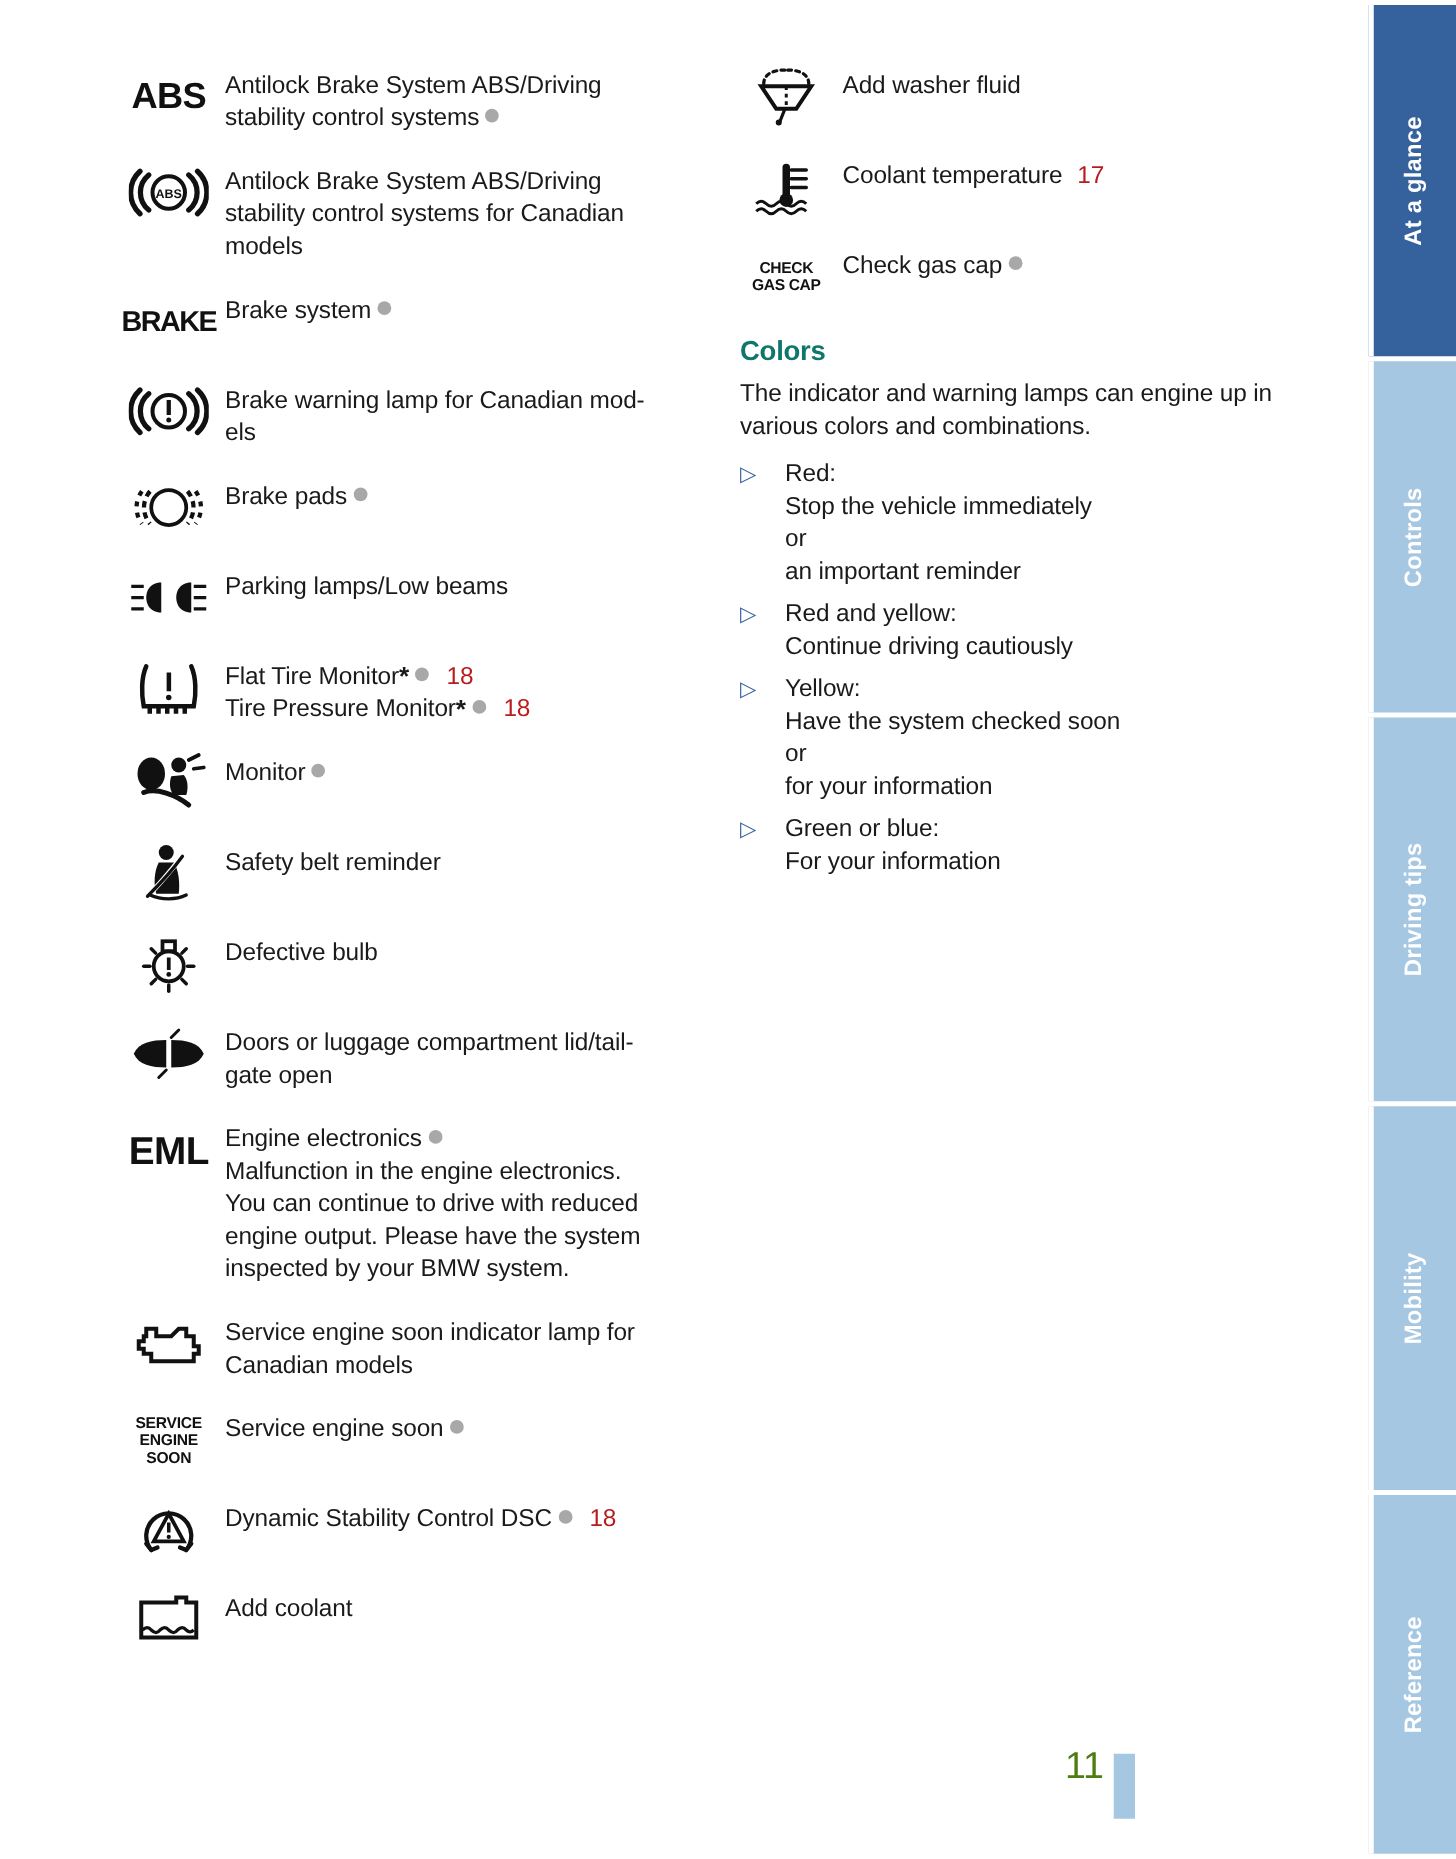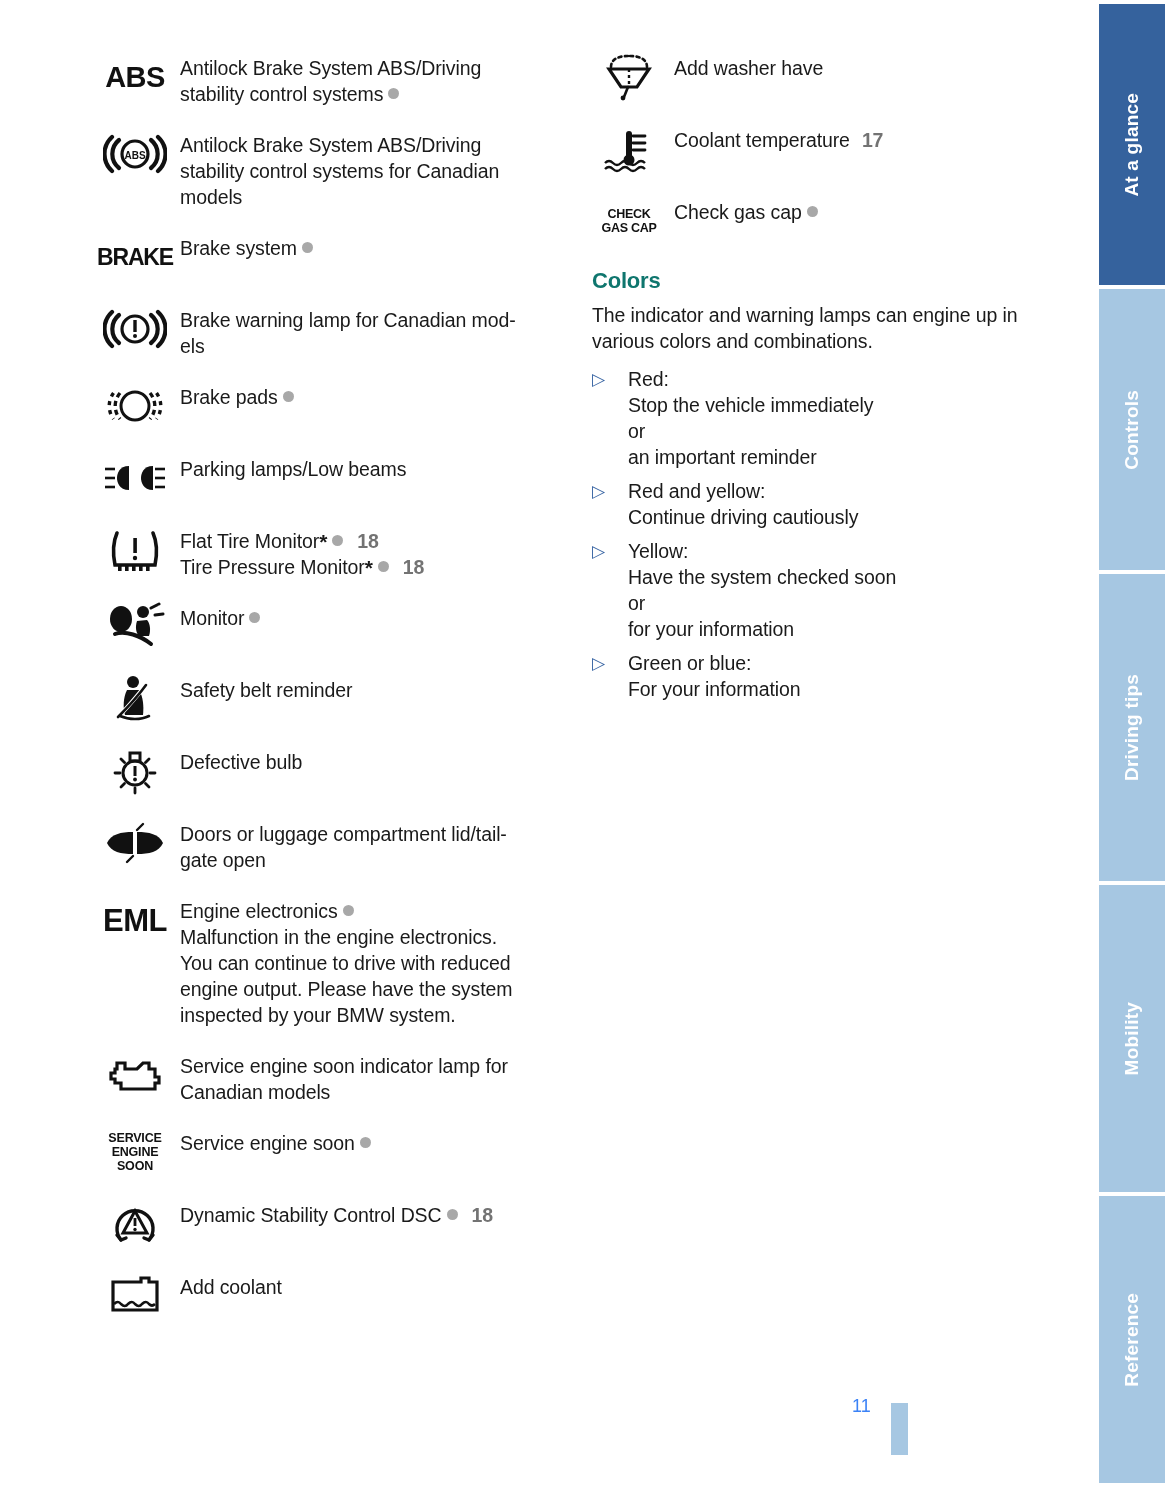--- a/index.html
+++ b/index.html
@@ -66,23 +66,22 @@
     vertical-align: 0.08em;
     margin: 0 2px 0 5px;
   }
   .ast {
     font-weight: 700;
     font-size: 21px;
     line-height: 0;
     vertical-align: -0.06em;
   }
   .pref {
-    color: #737373;
+    color: #b91c1c;
     margin-left: 12px;
-    font-weight: bold;
   }
 
   
   .badge {
     font-family: "Liberation Sans", sans-serif;
     font-weight: 700;
     color: #111;
     text-align: center;
     line-height: 1;
   }
@@ -124,22 +123,22 @@
     line-height: 26px;
     letter-spacing: -0.1px;
   }
   .bullet-body .ln { display: block; }
 
   
   .pagenum {
     position: absolute;
     left: 852px;
     top: 1396px;
-    font-size: 18px;
-    color: #3b82f6;
+    font-size: 30px;
+    color: #4d7c0f;
   }
   .page-bar {
     position: absolute;
     left: 891px;
     top: 1403px;
     width: 17px;
     height: 52px;
     background: #a6c7e2;
   }
 
@@ -446,21 +445,21 @@
           <line x1="32" y1="16" x2="32" y2="34" stroke="#111" stroke-width="2.4" stroke-dasharray="3 3"></line>
           <path d="M31 34 L27 44" stroke="#111" stroke-width="2.6" stroke-linecap="round"></path>
           <circle cx="26" cy="45" r="2.4" fill="#111"></circle>
           <g stroke="#111" stroke-width="2.6" stroke-linecap="round" fill="none" stroke-dasharray="3 3.5">
             <path d="M14 14 C14 6 22 3 31 3"></path>
             <path d="M50 14 C50 6 42 3 33 3"></path>
           </g>
         </svg>
       </div>
       <div class="lamp-text">
-        <span class="ln">Add washer have</span>
+        <span class="ln">Add washer fluid</span>
       </div>
     </div>
 
     <div class="lamp-row">
       <div class="lamp-icon">
         <svg width="64" height="48" viewBox="0 0 64 48">
           <rect x="29" y="6" width="6" height="28" rx="3" fill="#111"></rect>
           <circle cx="32" cy="35" r="5.5" fill="#111"></circle>
           <g stroke="#111" stroke-width="2.8" stroke-linecap="round">
             <line x1="36" y1="11" x2="48" y2="11"></line>

